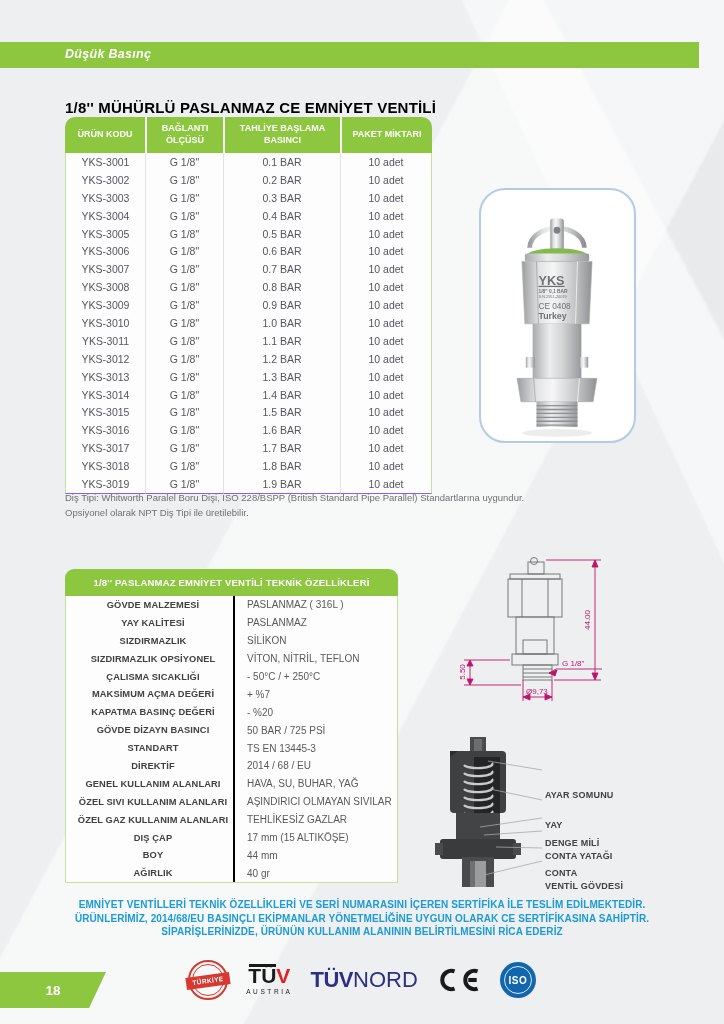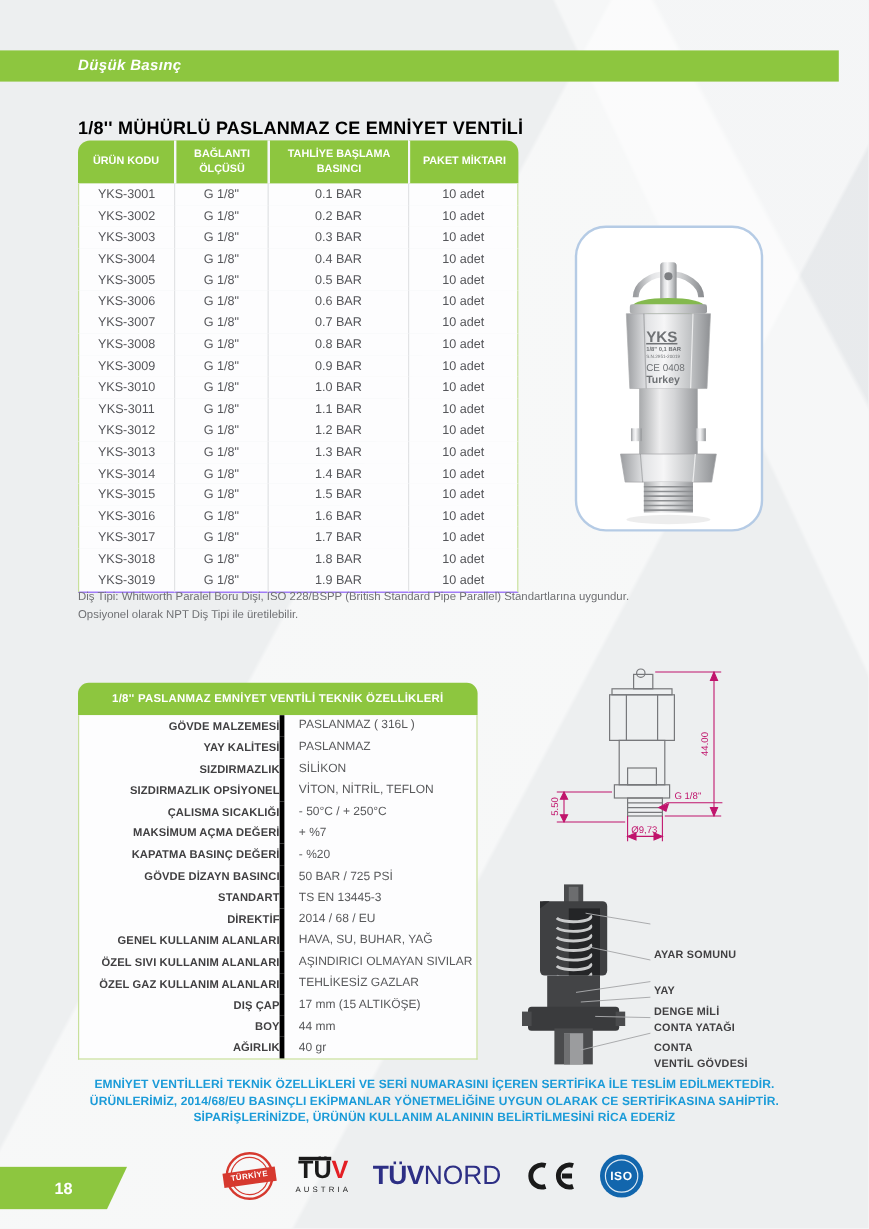--- a/index.html
+++ b/index.html
@@ -25,22 +25,22 @@
   table.products tbody tr:last-child td{border-bottom:1px solid #8b5cf6;}
   
   .notes{position:absolute;top:490px;left:65px;width:600px;color:#6f7073;font-size:9.5px;line-height:15px;}
   
   .photo-card{position:absolute;top:188px;left:479px;width:157px;height:255px;background:#ffffff;border:2px solid #b5cbe5;border-radius:26px;box-sizing:border-box;overflow:hidden;}
   .photo-card svg{display:block;width:100%;height:100%;}
   
   .specs{position:absolute;top:553px;left:65px;width:333px;}
   .specs-header{background:#8dc63f;border-radius:9px 9px 0 0;height:27px;color:#fff;font-size:9.5px;font-weight:bold;text-align:center;line-height:27px;letter-spacing:.2px;margin-top:16px;}
   table.specs-body{width:333px;border-collapse:separate;border-spacing:0;background:#fdfdfe;border:1px solid #c8e09b;border-top:none;box-sizing:border-box;}
-  table.specs-body th{width:160px;text-align:right;font-size:9.3px;font-weight:bold;color:#414042;height:17.9px;padding:0 0 0 7px;letter-spacing:.1px;white-space:nowrap;}
-  table.specs-body td{font-size:10px;color:#58595b;border-left:4px solid #000000;padding:0 0 0 12px;white-space:nowrap;}
+  table.specs-body th{width:160px;text-align:center;font-size:9.3px;font-weight:bold;color:#414042;height:17.9px;padding:0 0 0 7px;letter-spacing:.1px;white-space:nowrap;}
+  table.specs-body td{font-size:10px;color:#58595b;border-left:2px solid #000000;padding:0 0 0 12px;white-space:nowrap;}
   
   .tech-drawing{position:absolute;top:552px;left:450px;width:270px;height:190px;}
   
   .cutaway-svg{position:absolute;top:735px;left:430px;width:280px;height:165px;}
   .cutaway-labels{position:absolute;top:735px;left:545px;width:150px;height:165px;}
   .cutaway-labels div{position:absolute;left:0;font-size:9px;font-weight:bold;color:#414042;white-space:nowrap;letter-spacing:.2px;margin-top:25px;}
   .cutaway-labels div:nth-of-type(1){top:30px}
   .cutaway-labels div:nth-of-type(2){top:60px}
   .cutaway-labels div:nth-of-type(3){top:78px}
   .cutaway-labels div:nth-of-type(4){top:91px}

